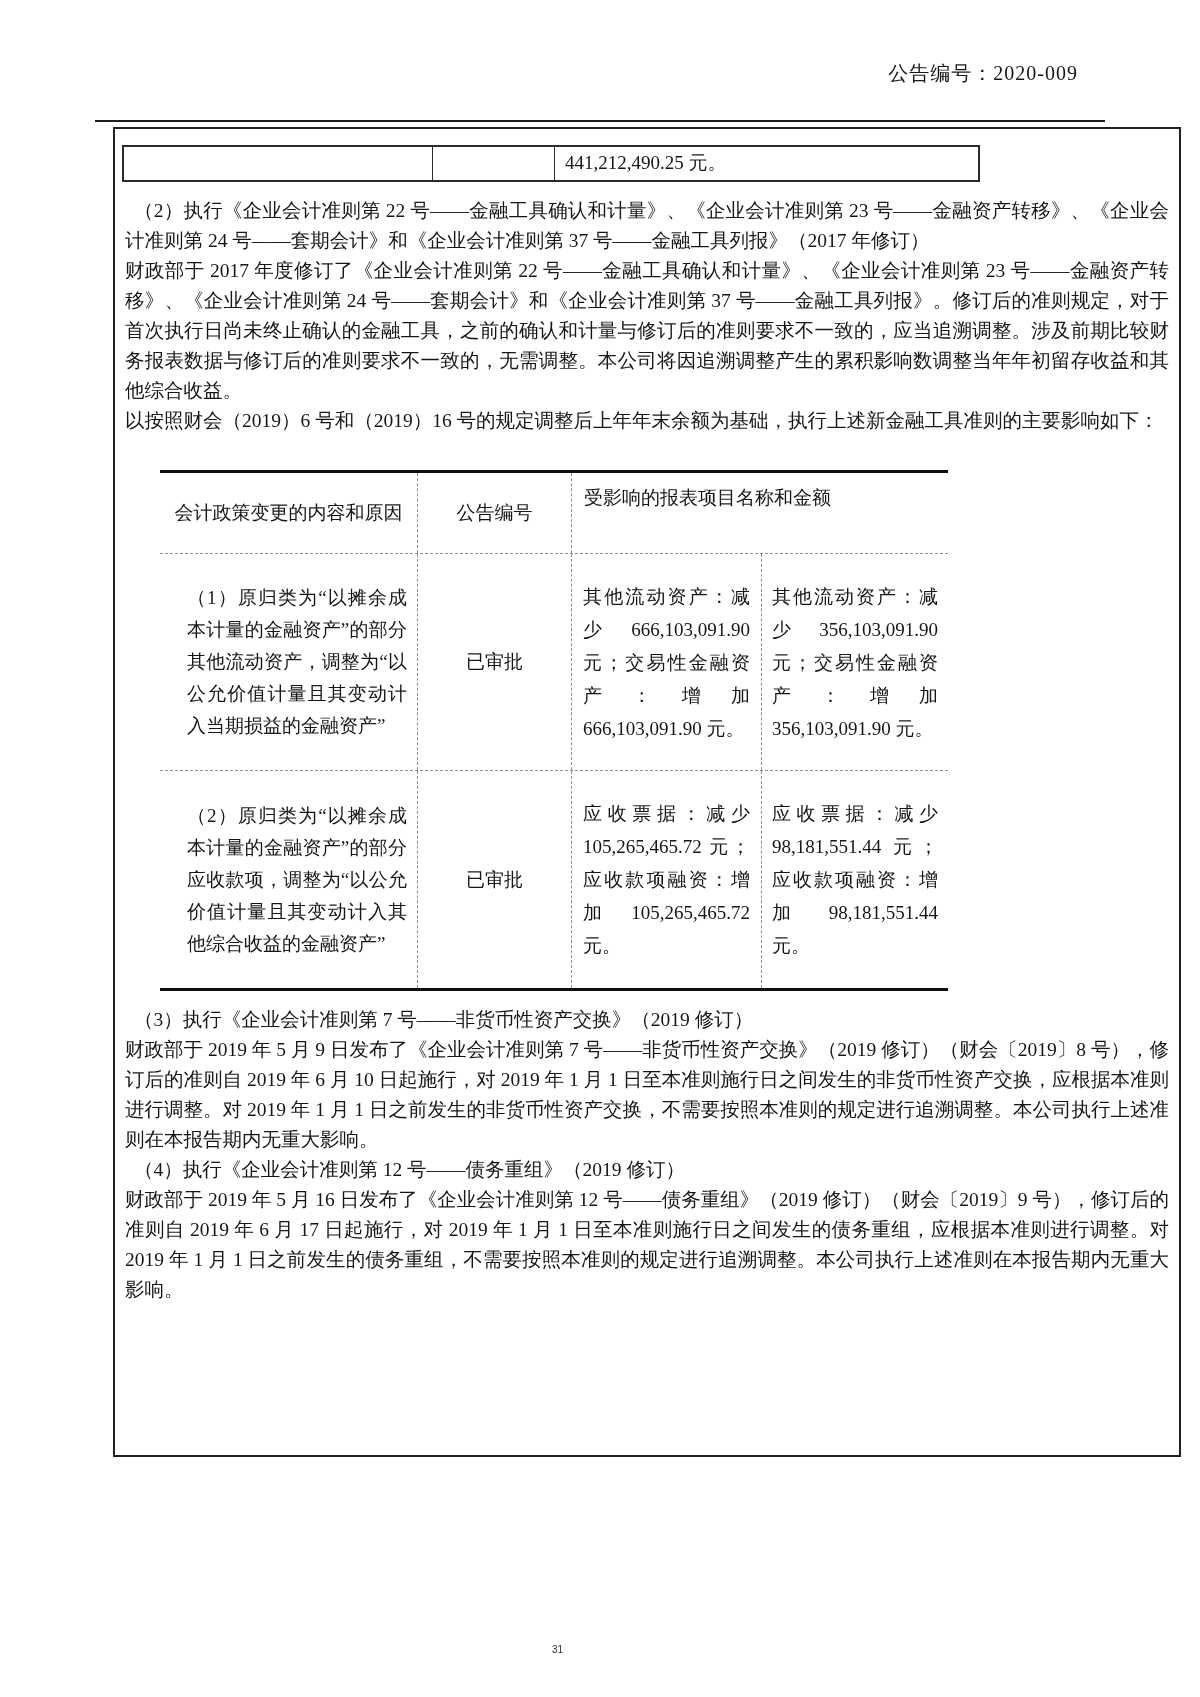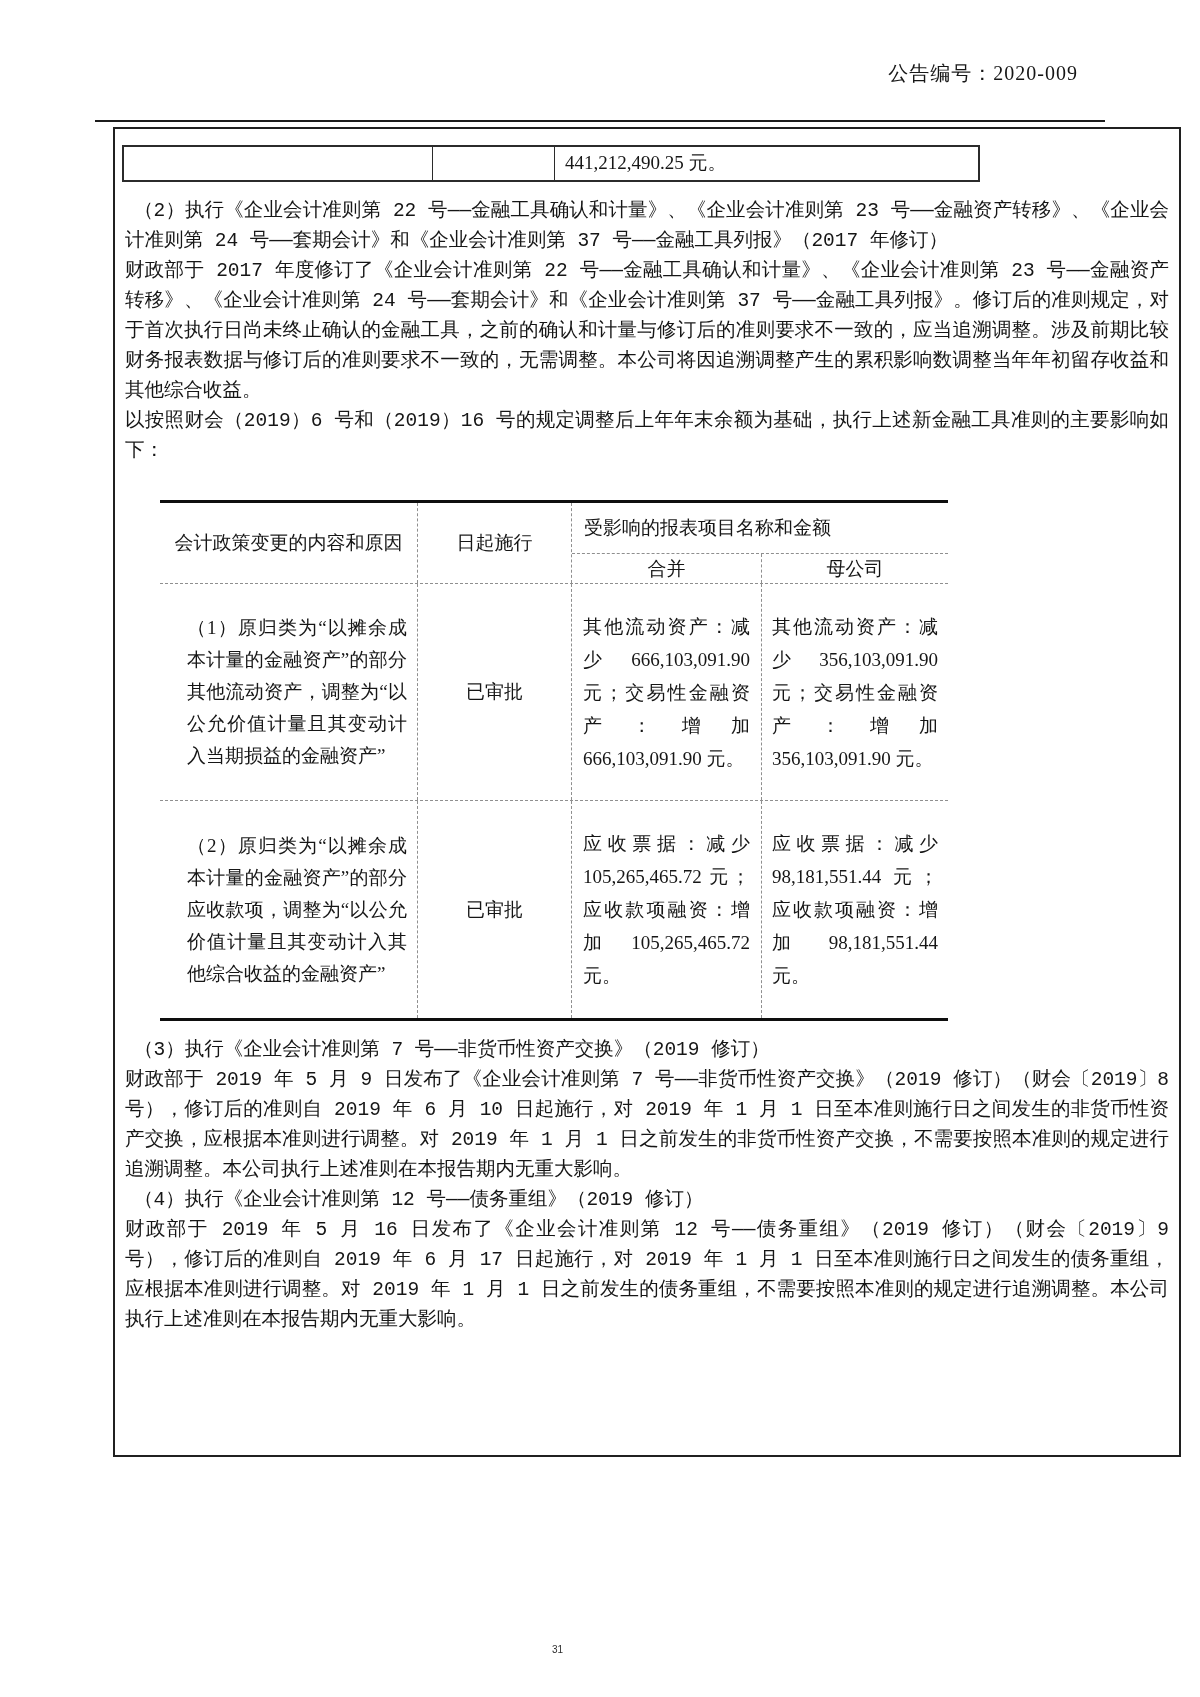--- a/index.html
+++ b/index.html
@@ -38,21 +38,21 @@
   .frag-c1 { width:310px; }
   .frag-c2 { width:123px; }
   .frag-c3 { width:425px; border-right:none; padding-left:10px;
              font-size:19px; line-height:32px; }
   
   .text-col {
     margin:14px 10px 0 10px;
     font-size:19.5px; line-height:30px;
     text-align:justify;
   }
-  .text-col p { margin:0;font-family:Liberation Mono, monospace; }
+  .text-col p { margin:0; }
   .p-indent { text-indent:9px; }
   .mt-sec { margin-top:36px; }
   .mt-sec2 { margin-top:28px; }
   
   .impact-table {
     margin:34px 0 0 45px;
     width:788px;
     border-top:3px solid #0e0e0e;
     border-bottom:3px solid #0e0e0e;
     font-size:19px;
@@ -105,27 +105,23 @@
 
     <div class="text-col">
       <p class="p-indent">（2）执行《企业会计准则第 22 号——金融工具确认和计量》、《企业会计准则第 23 号——金融资产转移》、《企业会计准则第 24 号——套期会计》和《企业会计准则第 37 号——金融工具列报》（2017 年修订）</p>
       <p>财政部于 2017 年度修订了《企业会计准则第 22 号——金融工具确认和计量》、《企业会计准则第 23 号——金融资产转移》、《企业会计准则第 24 号——套期会计》和《企业会计准则第 37 号——金融工具列报》。修订后的准则规定，对于首次执行日尚未终止确认的金融工具，之前的确认和计量与修订后的准则要求不一致的，应当追溯调整。涉及前期比较财务报表数据与修订后的准则要求不一致的，无需调整。本公司将因追溯调整产生的累积影响数调整当年年初留存收益和其他综合收益。</p>
       <p>以按照财会（2019）6 号和（2019）16 号的规定调整后上年年末余额为基础，执行上述新金融工具准则的主要影响如下：</p>
     </div>
 
     <div class="impact-table">
       <div class="it-header">
         <div class="hc hc1">会计政策变更的内容和原因</div>
-        <div class="hc hc2">日起施行</div>
+        <div class="hc hc2">公告编号</div>
         <div class="hc hc34">
           <div class="affected-title">受影响的报表项目名称和金额</div>
-          <div class="subrow">
-            <div class="sub-cell sub-con">合并</div>
-            <div class="sub-cell sub-par">母公司</div>
-          </div>
         </div>
       </div>
 
       <div class="it-row row-1">
         <div class="rc rc-change">（1）原归类为“以摊余成本计量的金融资产”的部分其他流动资产，调整为“以公允价值计量且其变动计入当期损益的金融资产”</div>
         <div class="rc rc-approval">已审批</div>
         <div class="rc rc-con">其他流动资产：减少 666,103,091.90 元；交易性金融资产：增加 666,103,091.90 元。</div>
         <div class="rc rc-par">其他流动资产：减少 356,103,091.90 元；交易性金融资产：增加 356,103,091.90 元。</div>
       </div>
 

